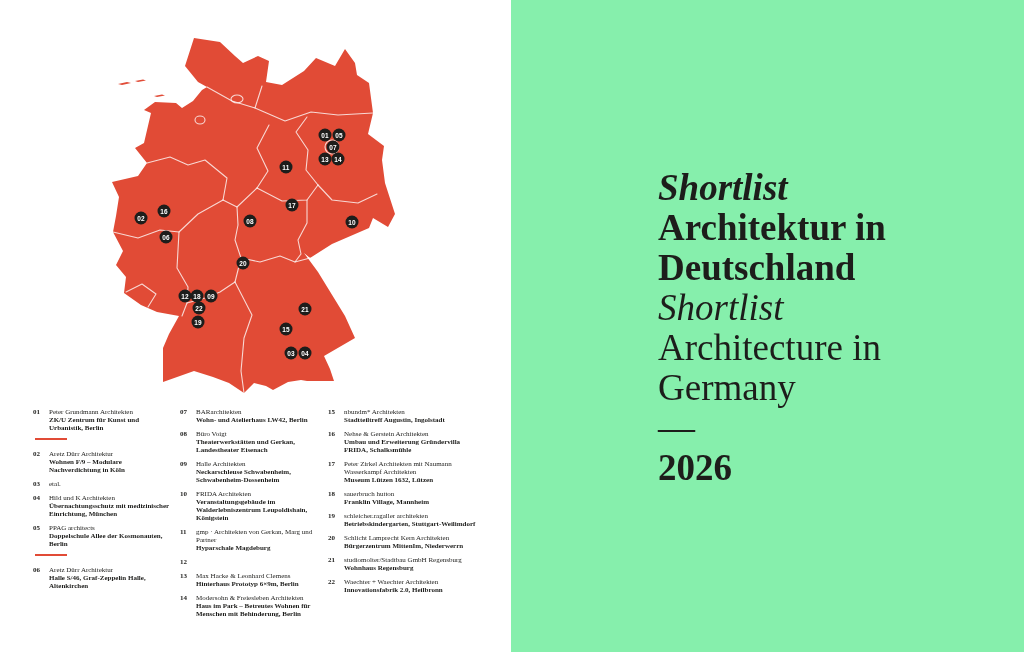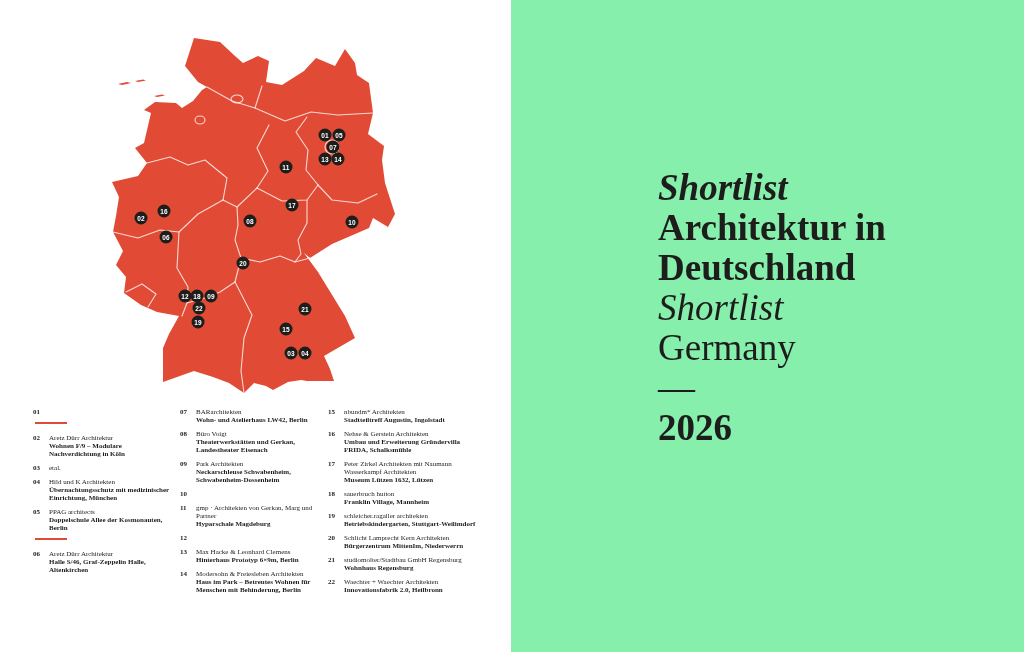--- a/index.html
+++ b/index.html
@@ -101,20 +101,24 @@
       <div class="marker" style="left: 93px; top: 297px;">19</div>
       <div class="marker" style="left: 138px; top: 238px;">20</div>
       <div class="marker" style="left: 200px; top: 284px;">21</div>
       <div class="marker" style="left: 94px; top: 283px;">22</div>
     </div>
 </div>
 
 <div class="col col1">
     <div class="entry">
       <span class="num">01</span>
+      <span class="txt">
+        <span class="firm">Peter Grundmann Architekten</span>
+        <span class="proj">ZK/U Zentrum für Kunst und Urbanistik, Berlin</span>
+      </span>
     </div>
     <div class="rule"></div>
     <div class="entry">
       <span class="num">02</span>
       <span class="txt">
         <span class="firm">Aretz Dürr Architektur</span>
         <span class="proj">Wohnen F/9 – Modulare Nachverdichtung in Köln</span>
       </span>
     </div>
     <div class="entry">
@@ -157,26 +161,30 @@
     <div class="entry">
       <span class="num">08</span>
       <span class="txt">
         <span class="firm">Büro Voigt</span>
         <span class="proj">Theaterwerkstätten und Gerkan, Landestheater Eisenach</span>
       </span>
     </div>
     <div class="entry">
       <span class="num">09</span>
       <span class="txt">
-        <span class="firm">Park Architekten</span>
+        <span class="firm">Halle Architekten</span>
         <span class="proj">Neckarschleuse Schwabenheim, Schwabenheim-Dossenheim</span>
       </span>
     </div>
     <div class="entry">
       <span class="num">10</span>
+      <span class="txt">
+        <span class="firm">FRIDA Architekten</span>
+        <span class="proj">Veranstaltungsgebäude im Walderlebniszentrum Leupoldishain, Königstein</span>
+      </span>
     </div>
     <div class="entry">
       <span class="num">11</span>
       <span class="txt">
         <span class="firm">gmp · Architekten von Gerkan, Marg und Partner</span>
         <span class="proj">Hyparschale Magdeburg</span>
       </span>
     </div>
     <div class="entry">
       <span class="num">12</span>
@@ -254,17 +262,18 @@
       </span>
     </div>
   </div>
 
 <div class="panel">
   <div class="title-block">
       <div class="tline st-bold-italic">Shortlist</div>
       <div class="tline st-bold">Architektur in</div>
       <div class="tline st-bold">Deutschland</div>
       <div class="tline st-italic">Shortlist</div>
+      <div class="tline st-regular">Architecture in</div>
       <div class="tline st-regular">Germany</div>
       <div class="tline st-dash">—</div>
       <div class="tline st-bold">2026</div>
     </div>
 </div>
 
 </body></html>

